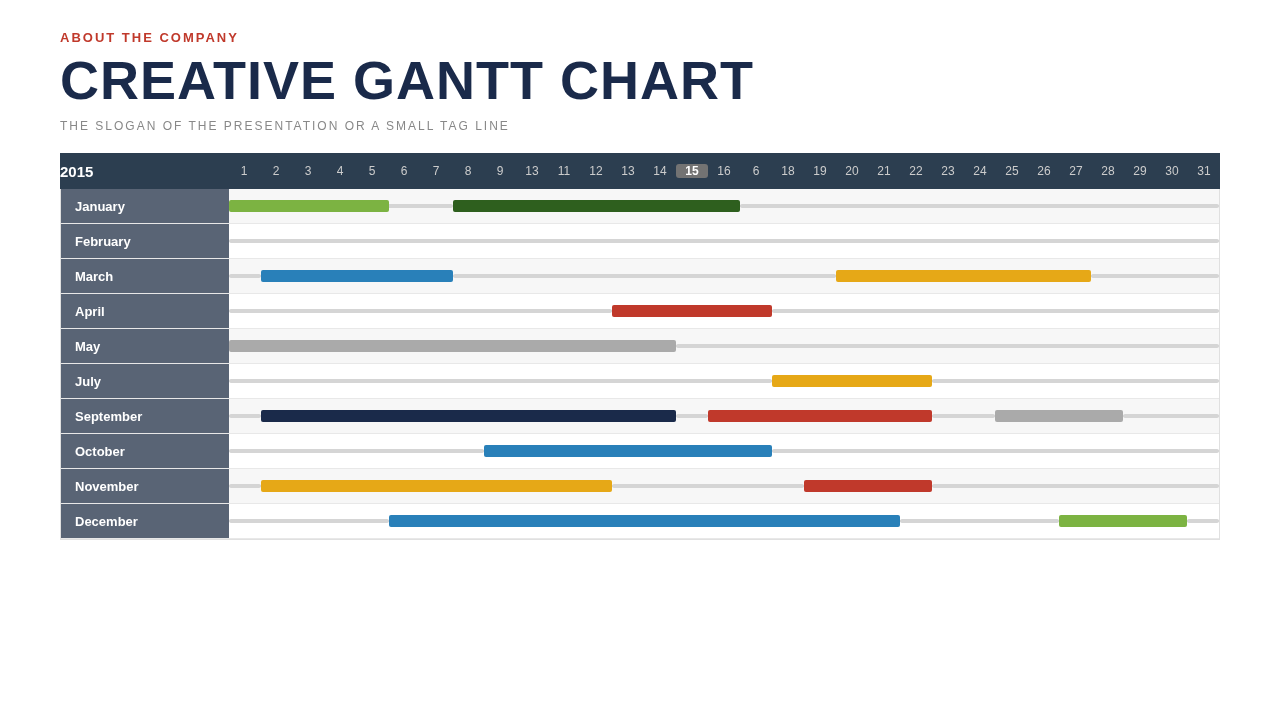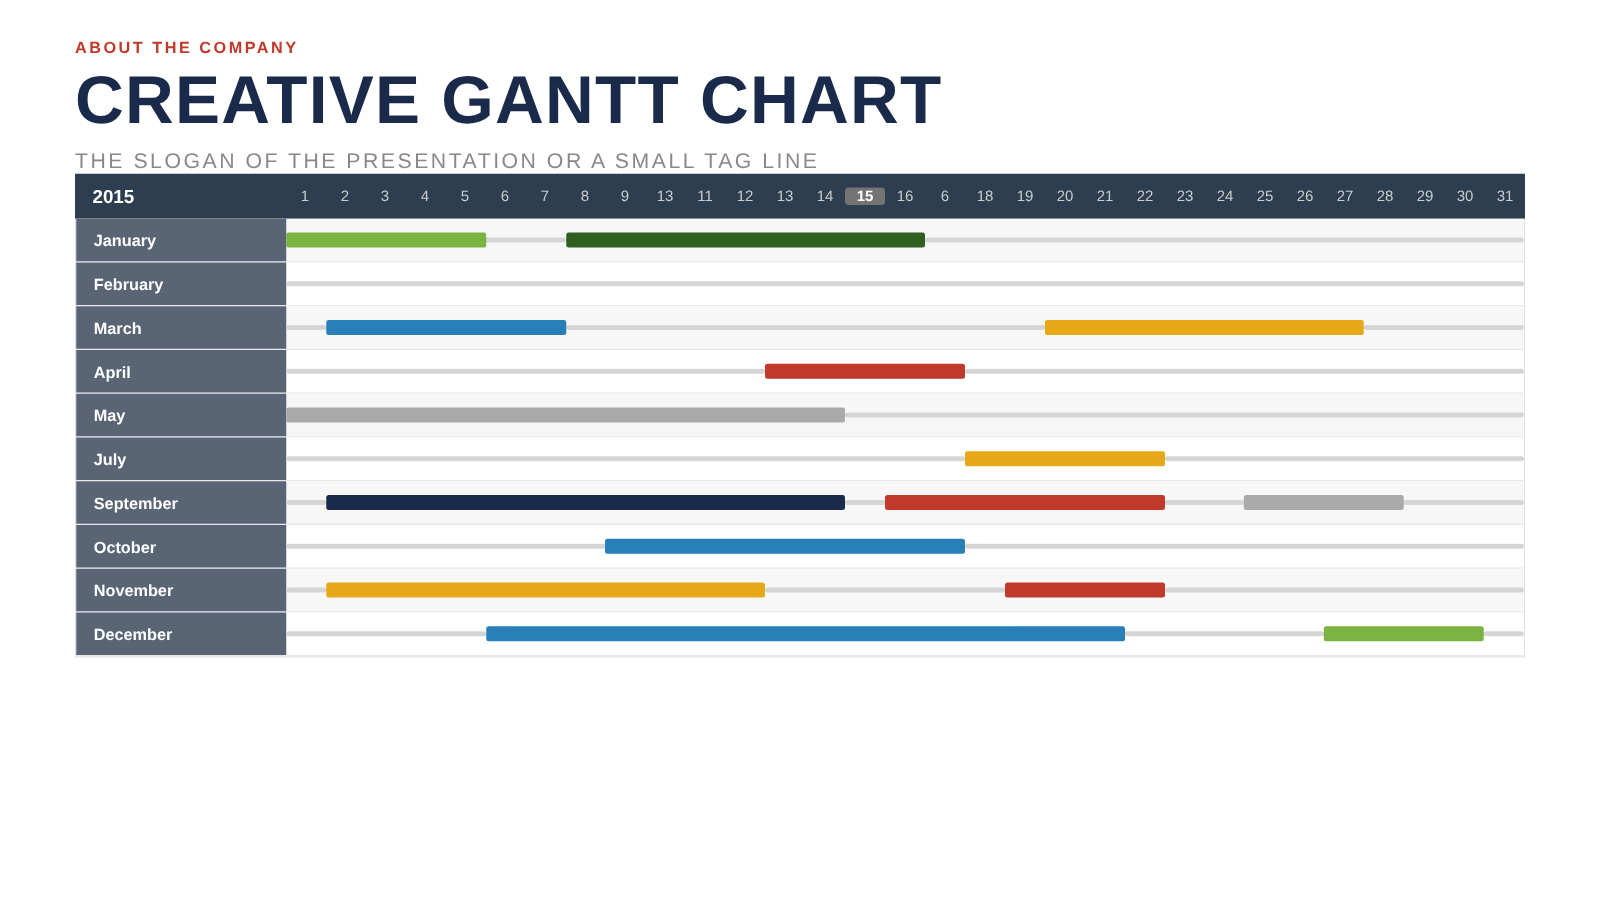--- a/index.html
+++ b/index.html
@@ -24,40 +24,40 @@
     .title {
       color: #1a2a4a;
       font-size: 54px;
       font-weight: 900;
       text-transform: uppercase;
       letter-spacing: 1px;
       margin-bottom: 8px;
     }
     .tagline {
       color: #888;
-      font-size: 17px;
+      font-size: 12px;
       letter-spacing: 2px;
       text-transform: uppercase;
+      margin-bottom: 20px;
     }
     .chart-container {
       width: 100%;
     }
     .chart-header {
       display: flex;
       background: #2c3e50;
       color: #fff;
       height: 36px;
       align-items: center;
     }
     .month-label-header {
       width: 168px;
       min-width: 168px;
       font-size: 15px;
       font-weight: 700;
-      padding-left: 14px;
       color: #fff;
     }
     .days-header {
       display: flex;
       flex: 1;
     }
     .day-cell {
       flex: 1;
       text-align: center;
       font-size: 12px;

